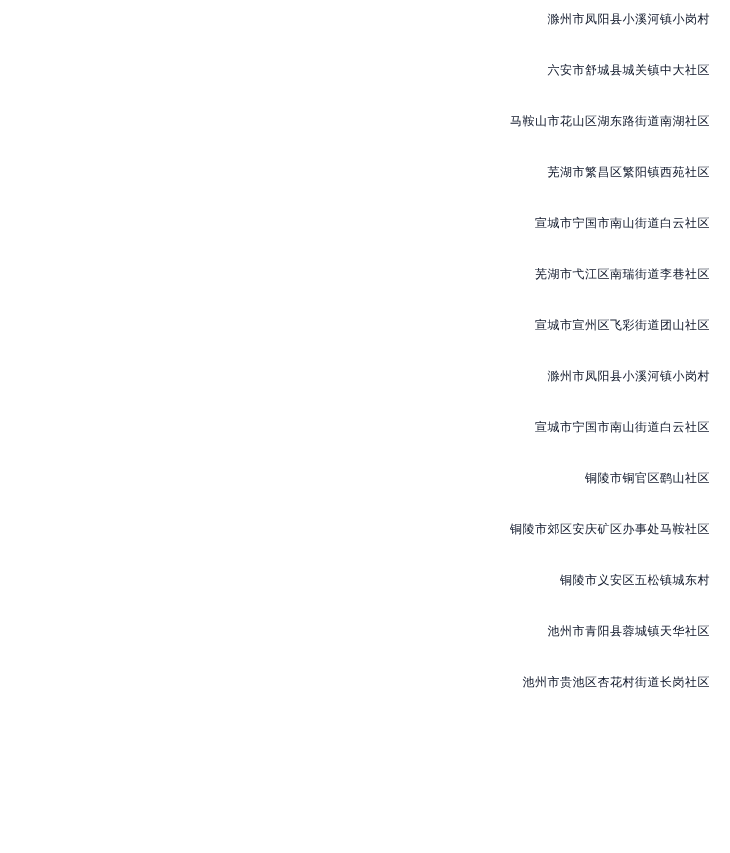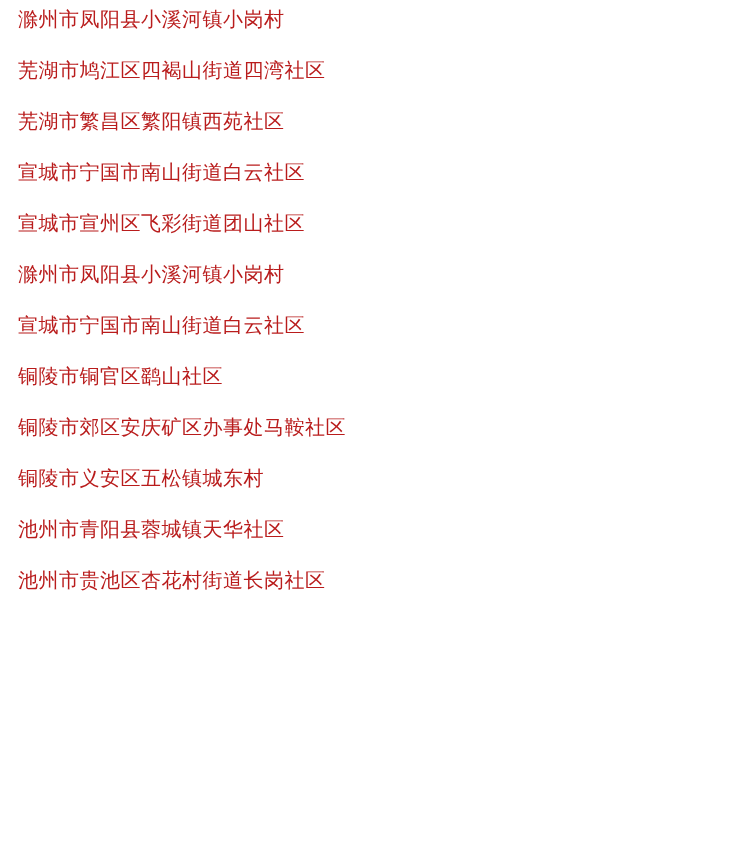--- a/index.html
+++ b/index.html
@@ -10,39 +10,42 @@
     width: 730px;
     height: 853px;
     background: #ffffff;
     overflow: hidden;
     font-family: "Liberation Sans", "DejaVu Sans", sans-serif;
   }
   .location-list {
     padding: 7px 20px 0 18px;
   }
   .location-item {
-    font-size: 20px;
+    font-size: 12px;
     line-height: 24px;
     margin: 0 0 27px 0;
-    color: #b91c1c;
+    color: #0f172a;
     letter-spacing: 0.5px;
     white-space: nowrap;
+    text-align: right;
   }
   .location-item:last-child {
     margin-bottom: 0;
   }
 </style>
 </head>
 <body>
 
 <div class="location-list">
   <div class="location-item">滁州市凤阳县小溪河镇小岗村</div>
-  <div class="location-item">芜湖市鸠江区四褐山街道四湾社区</div>
+  <div class="location-item">六安市舒城县城关镇中大社区</div>
+  <div class="location-item">马鞍山市花山区湖东路街道南湖社区</div>
   <div class="location-item">芜湖市繁昌区繁阳镇西苑社区</div>
   <div class="location-item">宣城市宁国市南山街道白云社区</div>
+  <div class="location-item">芜湖市弋江区南瑞街道李巷社区</div>
   <div class="location-item">宣城市宣州区飞彩街道团山社区</div>
   <div class="location-item">滁州市凤阳县小溪河镇小岗村</div>
   <div class="location-item">宣城市宁国市南山街道白云社区</div>
   <div class="location-item">铜陵市铜官区鹞山社区</div>
   <div class="location-item">铜陵市郊区安庆矿区办事处马鞍社区</div>
   <div class="location-item">铜陵市义安区五松镇城东村</div>
   <div class="location-item">池州市青阳县蓉城镇天华社区</div>
   <div class="location-item">池州市贵池区杏花村街道长岗社区</div>
 </div>
 

